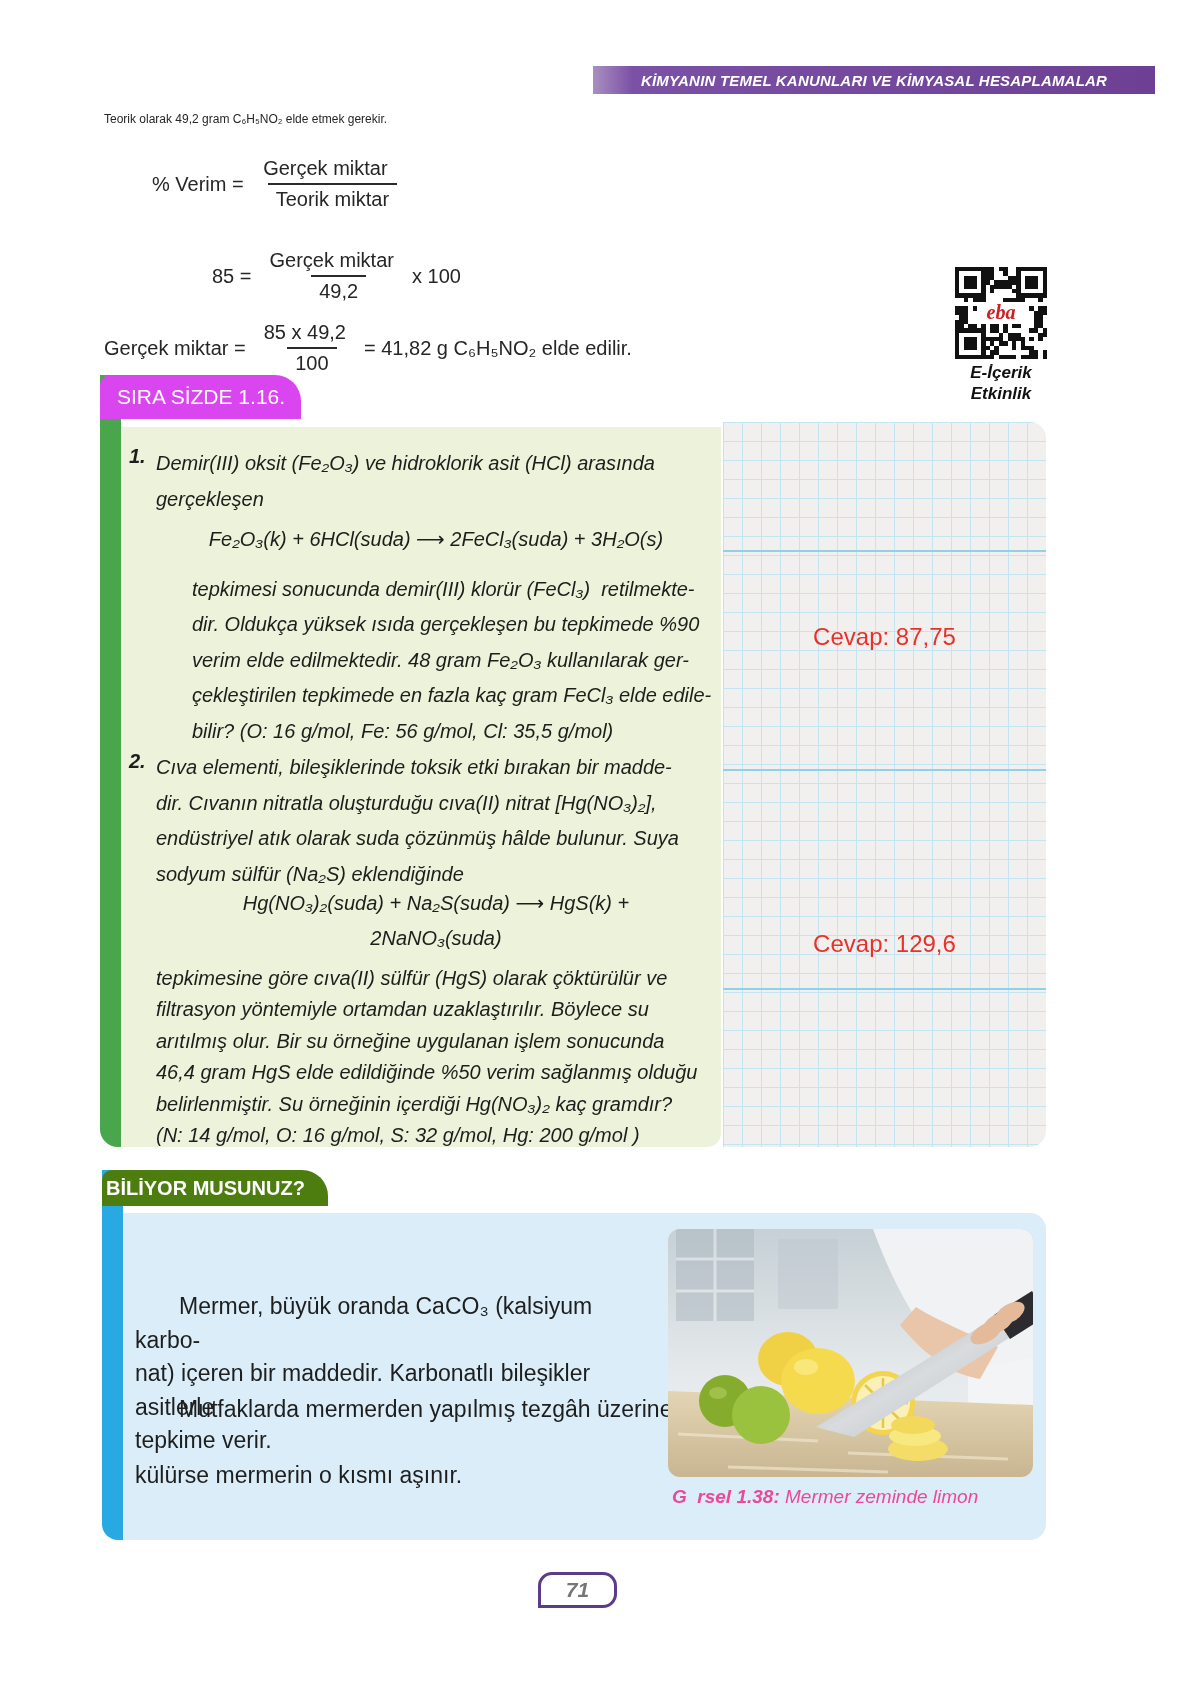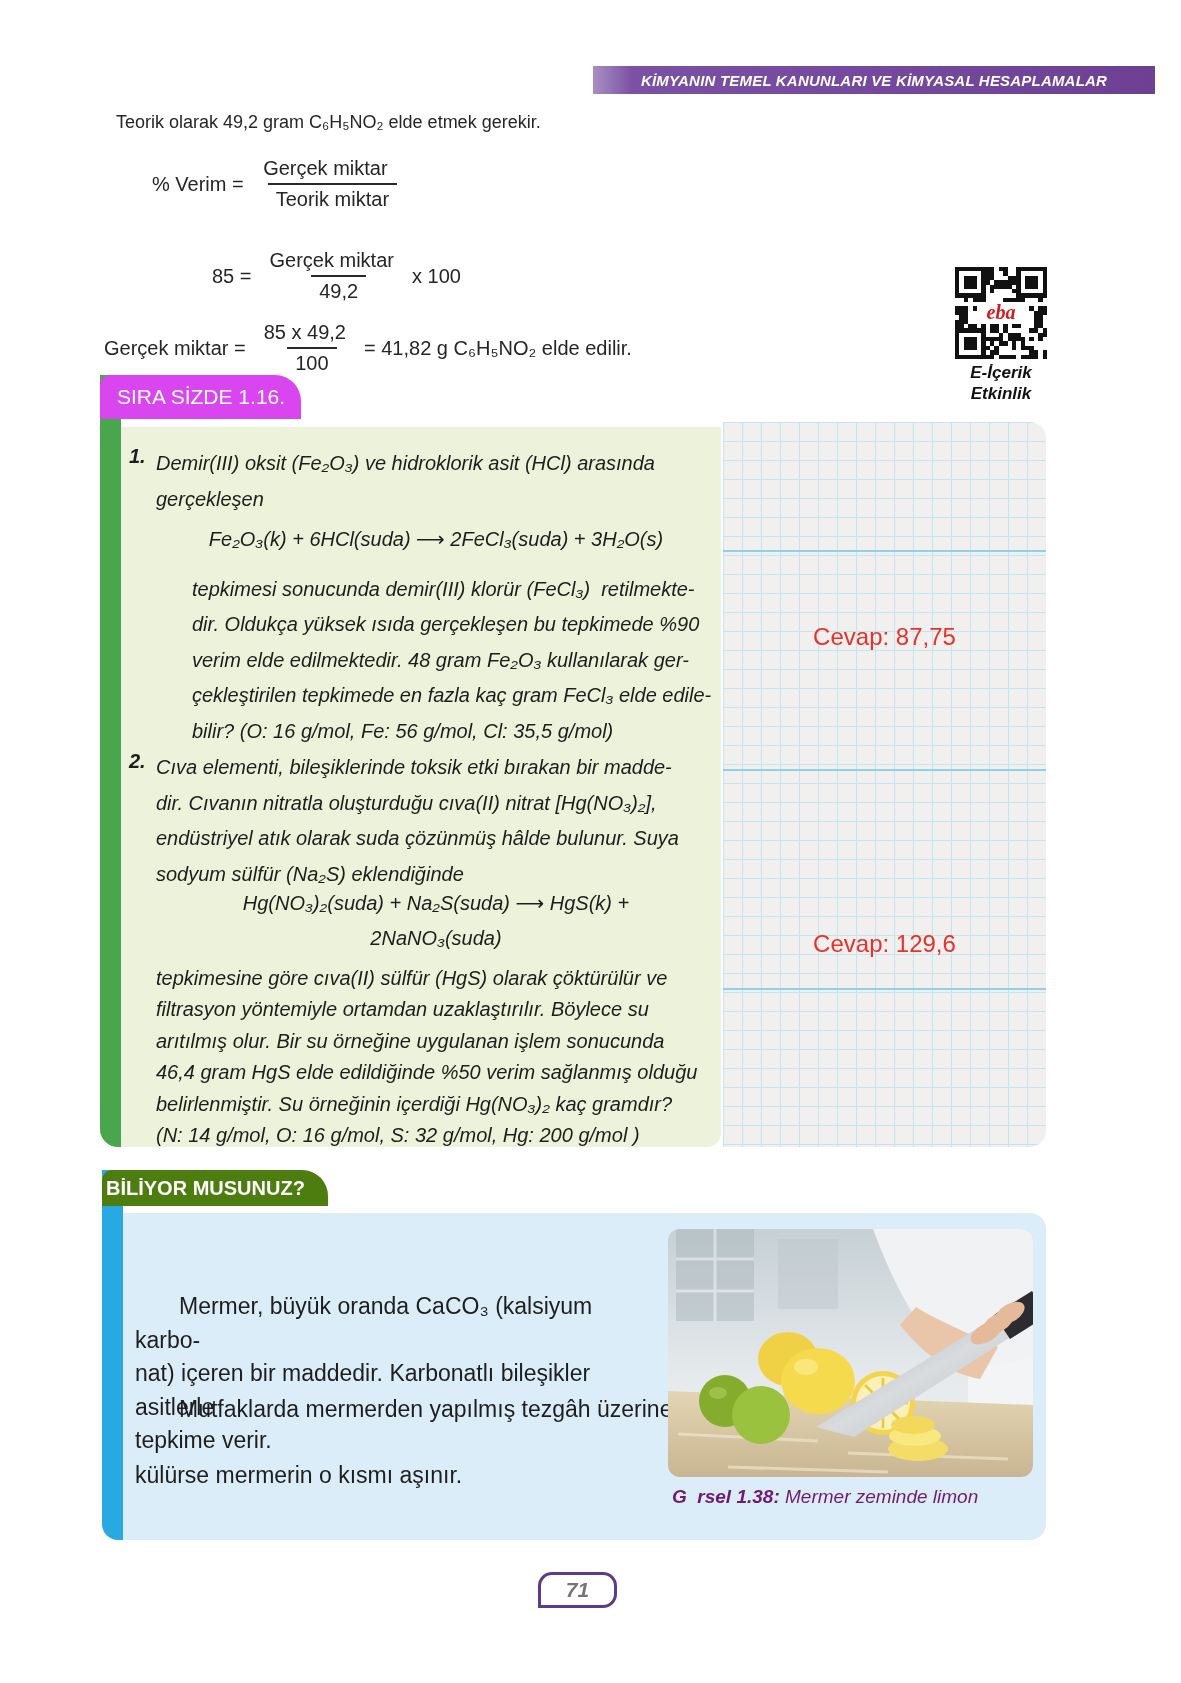--- a/index.html
+++ b/index.html
@@ -6,21 +6,21 @@
   #page{position:relative;width:1181px;height:1683px;background:#ffffff;
         font-family:"Liberation Sans","DejaVu Sans",sans-serif;color:#222;overflow:hidden;margin:0 auto;}
 
   
   .hdr{position:absolute;left:593px;top:66px;width:562px;height:28px;
        background:linear-gradient(90deg,#a98fc2 0%,#7b51a5 7%,#6d4094 100%);
        color:#fff;display:flex;align-items:center;justify-content:center;
        font-size:15px;font-weight:bold;font-style:italic;letter-spacing:.2px;}
 
   
-  .intro-line{position:absolute;left:116px;top:112px;font-size:18px;color:#262626;}
+  .intro-line{position:absolute;left:104px;top:112px;font-size:12px;color:#262626;}
   .frow{position:absolute;display:flex;align-items:center;gap:10px;font-size:20px;color:#262626;}
   #frow1{left:152px;top:146px;height:76px;}
   #frow2{left:212px;top:238px;height:76px;}
   #frow3{left:104px;top:310px;height:76px;}
   .frac{display:inline-flex;flex-direction:column;align-items:center;text-align:center;}
   .frac .fnum{padding:0 8px 3px;}
   .frac .fden{border-top:2px solid #2a2a2a;padding:3px 8px 0;margin-left:14px;}
 
   
   #qr{position:absolute;left:955px;top:267px;width:92px;height:92px;}
@@ -67,21 +67,21 @@
            border-radius:0 16px 16px 0;}
   .bp{position:absolute;left:135px;width:494px;font-size:23px;color:#1e1e1e;}
   #bp1{top:1290px;line-height:33.5px;text-indent:44px;}
   #bp2l1{top:1396px;padding-left:44px;}
   #bp2l2{top:1429px;}
   #bp2l3{top:1462px;}
 
   
   #photo{position:absolute;left:668px;top:1229px;width:365px;height:248px;border-radius:12px;
          overflow:hidden;background:#dfe4e6;}
-  #pcap{position:absolute;left:672px;top:1486px;font-size:19px;color:#701a75;}
+  #pcap{position:absolute;left:672px;top:1486px;font-size:19px;color:#ec4899;}
   #pcap .capb{font-weight:bold;font-style:italic;}
   #pcap .capr{font-style:italic;}
 
   
   #pageno{position:absolute;left:538px;top:1572px;width:79px;height:36px;border:3px solid #5d3b8c;
           border-radius:14px 14px 14px 0;display:flex;align-items:center;justify-content:center;
           font-size:21px;font-weight:bold;font-style:italic;color:#767676;box-sizing:border-box;
           background:#fff;}
 </style>
 </head>

